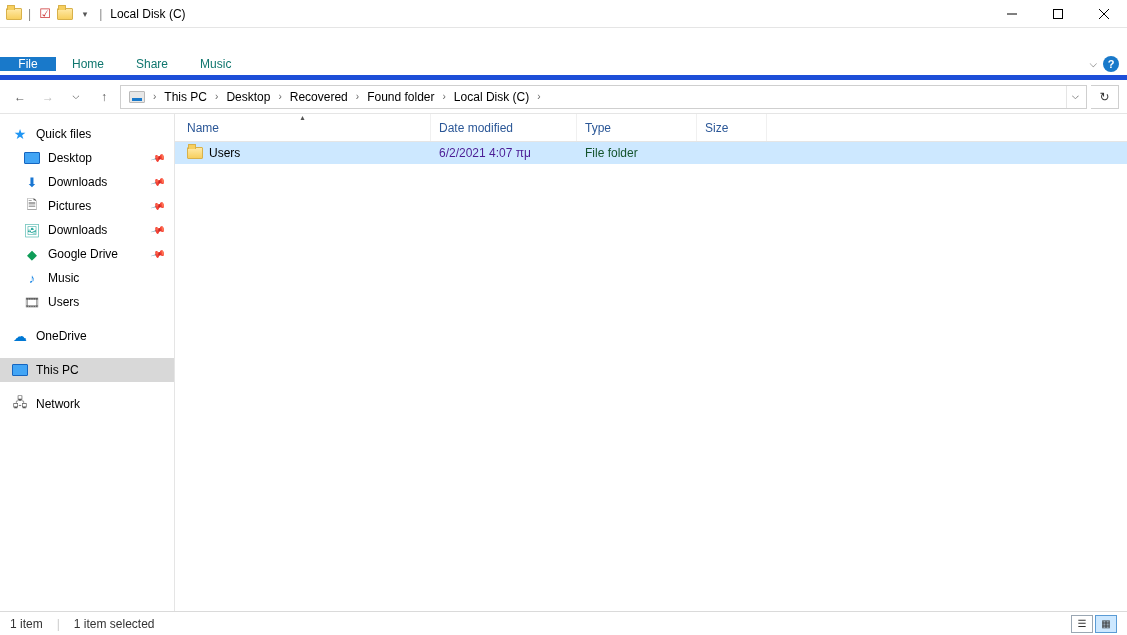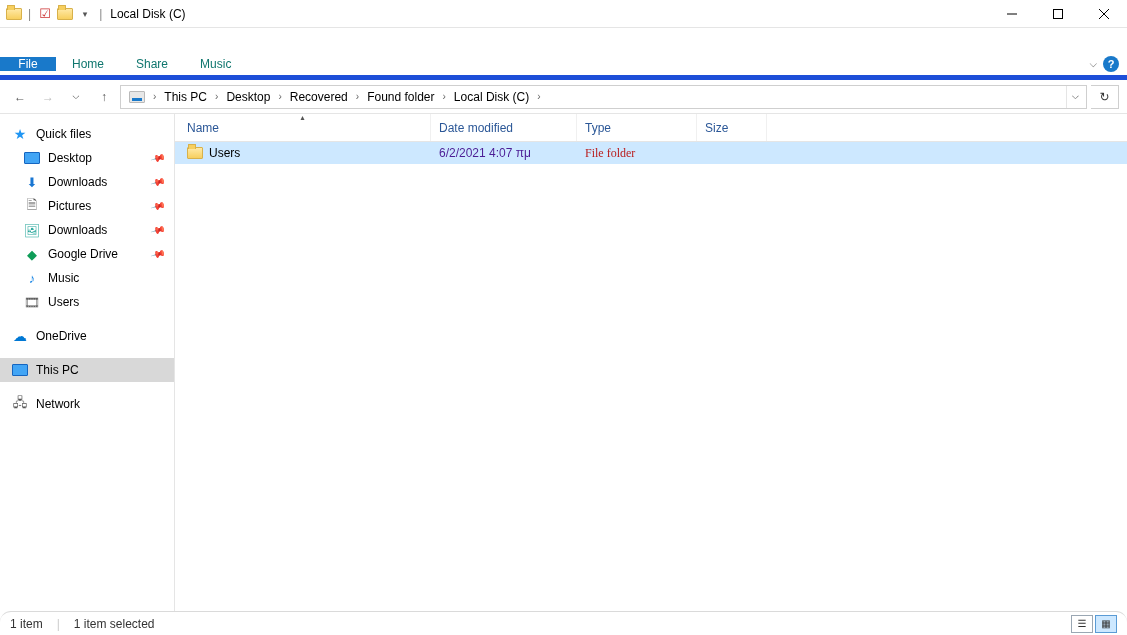--- a/index.html
+++ b/index.html
@@ -52,25 +52,25 @@
   .col-date { width:146px;}
   .col-type { width:120px;}
   .col-size { width:70px;}
   .sort-ind { position:absolute; left:50%; top:-1px; transform:translateX(-50%); font-size:8px; color:#555;}
   .rows { flex:1; overflow:auto;}
   .row { height:22px; display:flex; align-items:center;}
   .row.selected { background:#cde8ff;}
   .row .cell { padding:0 8px;}
   .cell-name { width:256px; display:flex; align-items:center; gap:6px; padding-left:12px !important;}
   .cell-date { width:146px; color:#4c1d95;}
-  .cell-type { width:120px; color:#b91c1c;font-family:Liberation Serif, serif;}
+  .cell-type { width:120px; color:#14532d;}
   .cell-size { width:70px; color:#555; text-align:right;}
 
   
-  .status { height:24px; border-top:1px solid #dadada; display:flex; align-items:center; padding:0 10px; gap:14px; color:#333;border-radius:11px;}
+  .status { height:24px; border-top:1px solid #dadada; display:flex; align-items:center; padding:0 10px; gap:14px; color:#333;}
   .status .sdiv { color:#ccc;}
   .status .viewbtns { margin-left:auto; display:flex; gap:2px;}
   .viewbtn { width:22px; height:18px; border:1px solid #9aa7b3; display:flex; align-items:center; justify-content:center; font-size:10px;}
   .viewbtn.active { background:#cde8ff; border-color:#5a9bd5;}
 
   
   .folder-ic { width:16px; height:12px; background:linear-gradient(#ffe9a6,#f7cf5e); border:1px solid #d8b14a; border-radius:1px; position:relative;}
   .folder-ic::before { content:""; position:absolute; top:-4px; left:0; width:6px; height:4px; background:#f7cf5e; border:1px solid #d8b14a; border-bottom:none; border-radius:1px 1px 0 0;}
   .disk-ic { width:16px; height:12px; background:#e7e7e7; border:1px solid #b9b9b9; border-radius:1px; position:relative;}
   .disk-ic::after{content:"";position:absolute;bottom:1px;left:2px;right:2px;height:3px;background:#1979ca;}

